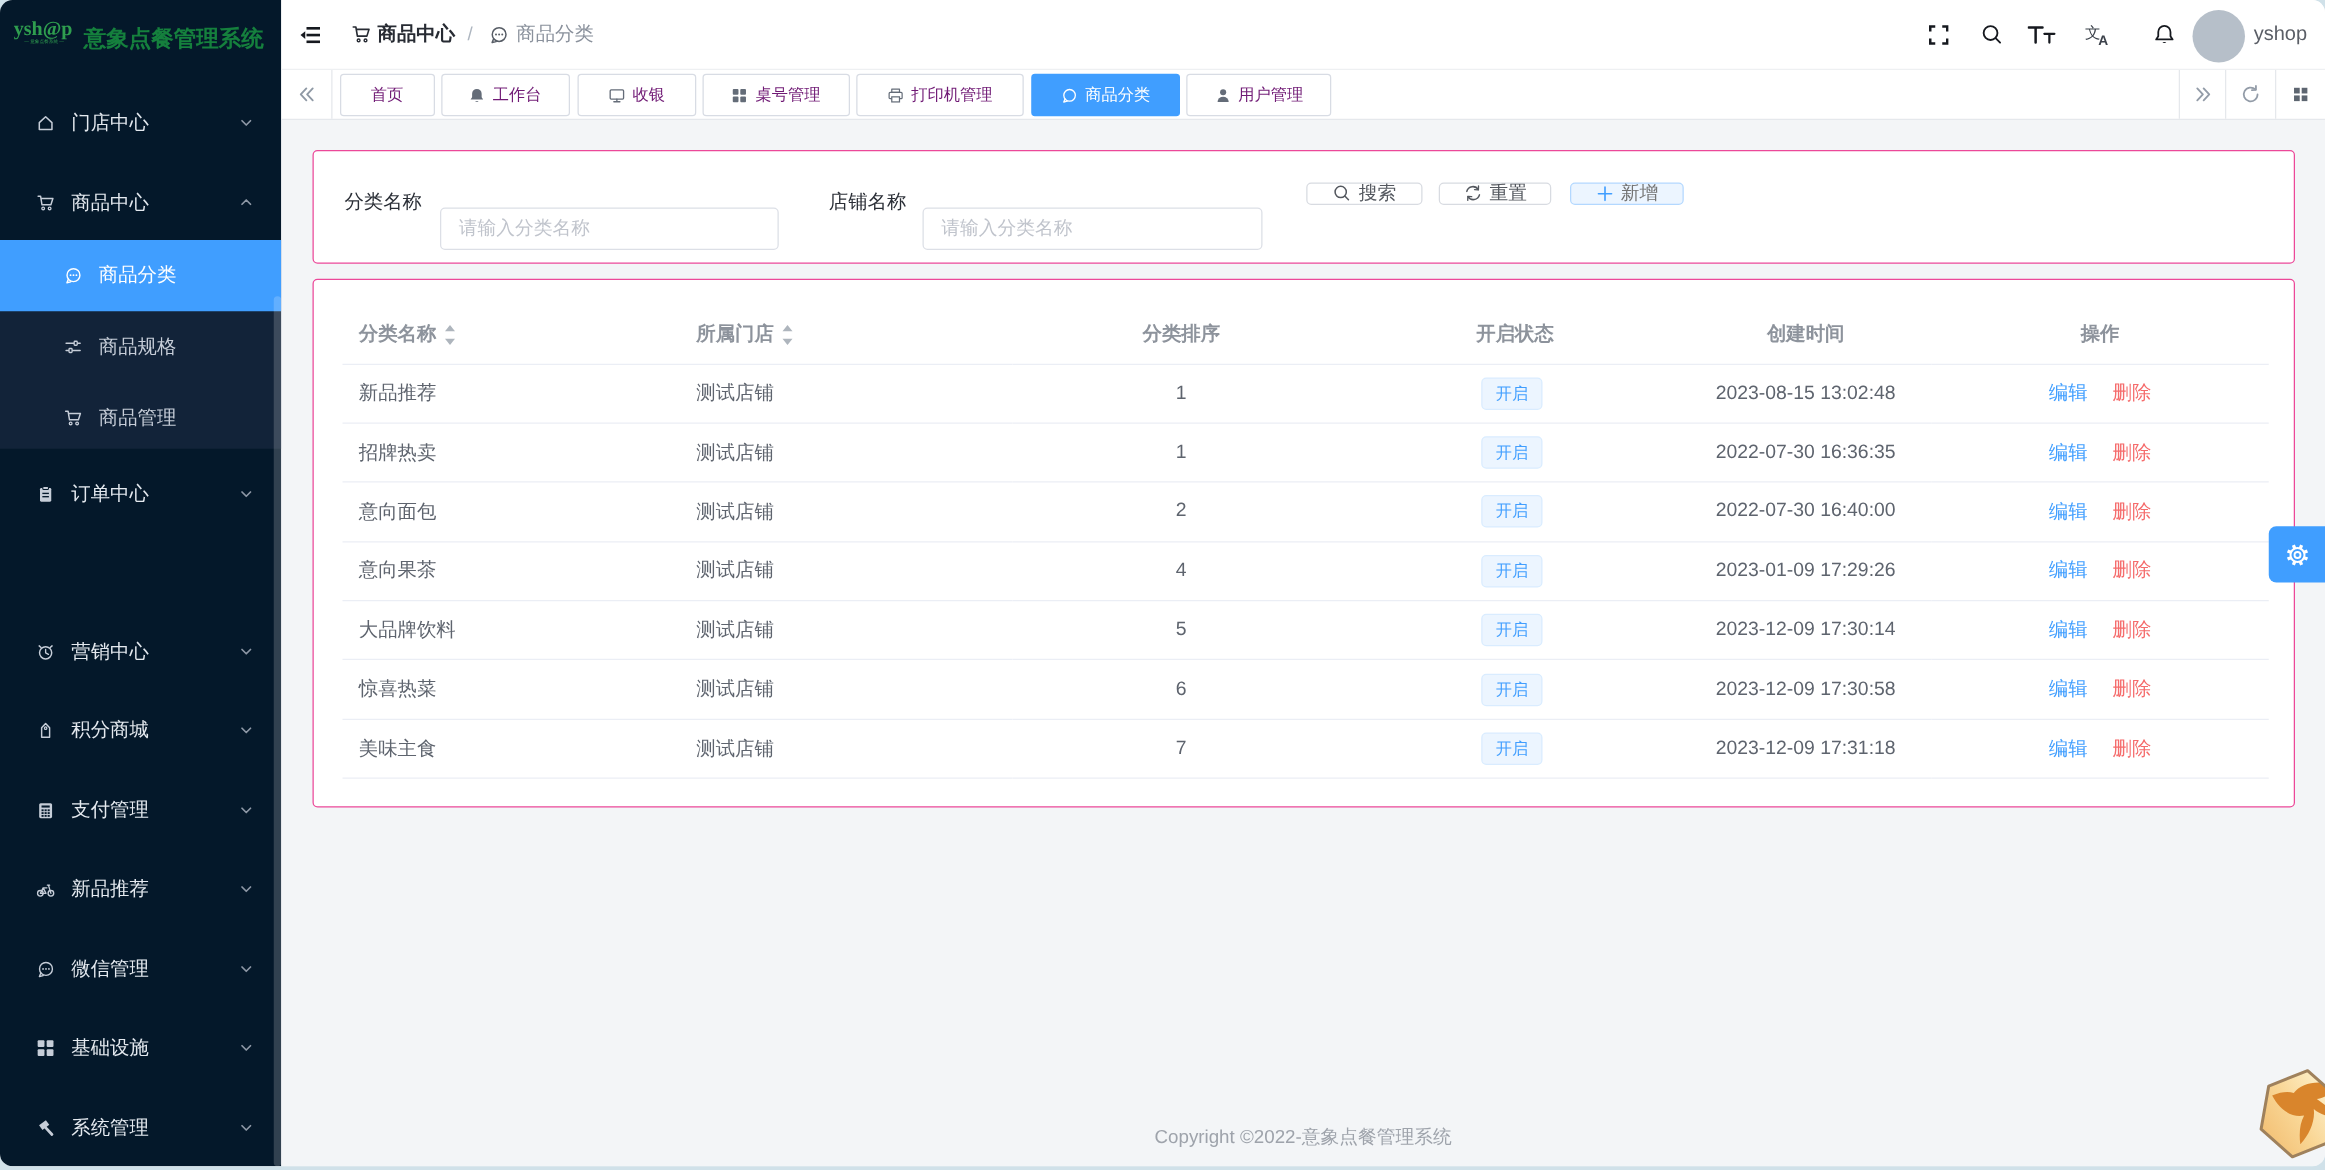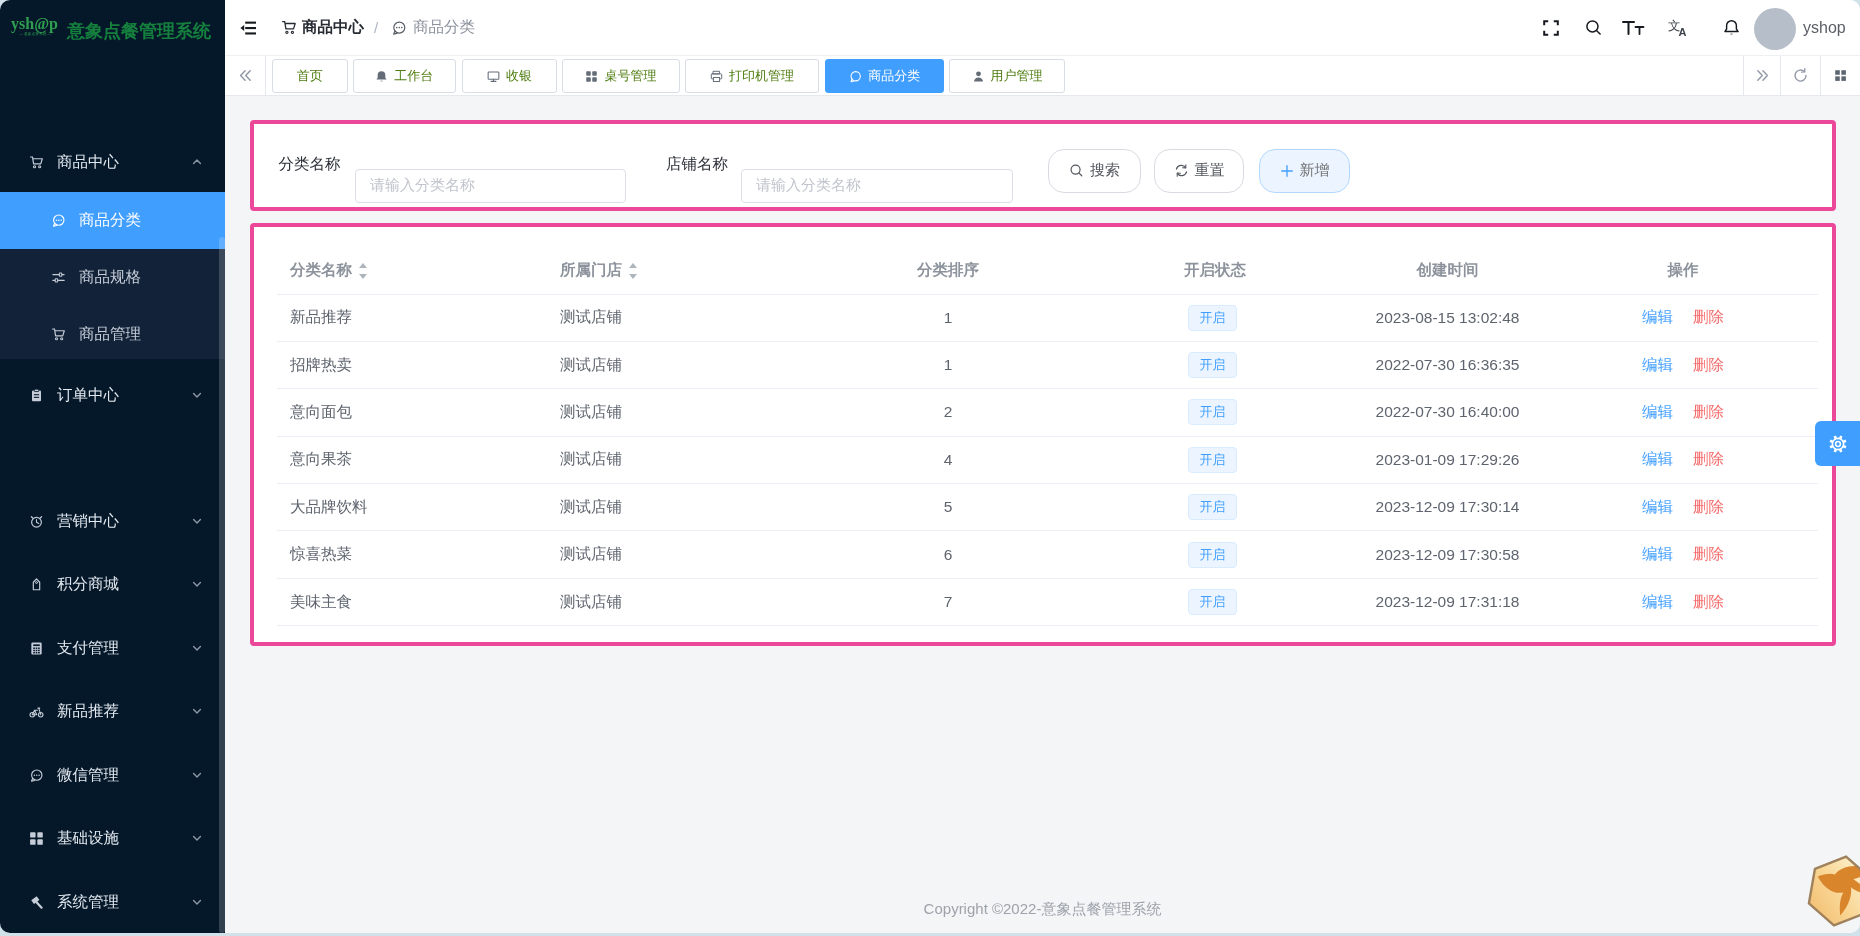--- a/index.html
+++ b/index.html
@@ -30,30 +30,30 @@
 .bc-sep { left:149px; font-size:15px; color:#aeb6c0; }
 .bc2-ic { left:166px; } .bc2-tx { left:188px; font-size:15.5px; color:#8a919c; }
 .nav-ic { position:absolute; top:0; height:55px; width:30px; display:flex; align-items:center; justify-content:center; }
 .avatar { position:absolute; left:1529px; top:8px; width:42px; height:42px; border-radius:50%; background:#b6bfc9; }
 .uname { position:absolute; left:1578px; top:0; height:55px; display:flex; align-items:center; font-size:16px; color:#5a5e66; }
 .tagsbar { position:absolute; left:225px; top:56px; right:0; height:40px; background:#fff; border-bottom:1px solid #e5e8ec; }
 .tcell { position:absolute; top:0; height:39px; display:flex; align-items:center; justify-content:center; }
 .tcell-l { left:0; width:41px; border-right:1px solid #e5e8ec; }
 .tcell-r { border-left:1px solid #e5e8ec; }
 .tag { position:absolute; top:3px; height:34px; border:1px solid #d8dce4; border-radius:3px; background:#fff;
-  display:flex; align-items:center; justify-content:center; gap:6px; font-size:13px; color:#4d7c0f; }
+  display:flex; align-items:center; justify-content:center; gap:6px; font-size:13px; color:#701a75; }
 .tag.active { background:#409eff; border-color:#409eff; color:#fff; }
 .content { position:absolute; left:225px; top:96px; right:0; bottom:0; background:#f3f5f7; }
-.card { position:absolute; left:25px; width:1586px; background:#fff; border:4px solid #ec4899; border-radius:4px; }
+.card { position:absolute; left:25px; width:1586px; background:#fff; border:1px solid #ec4899; border-radius:4px; }
 .card1 { top:24px; height:91px; }
 .card2 { top:127px; height:423px; }
 .flabel { position:absolute; top:0; height:80px; display:flex; align-items:center; font-size:15.5px; color:#2a2e36; }
 .finput { position:absolute; top:24.5px; height:34px; border:1px solid #dcdfe6; border-radius:4px; background:#fff;
   display:flex; align-items:center; padding-left:14px; font-size:15px; color:#c0c4cc;margin-top:20px; }
-.fbtn { position:absolute; top:24.5px; height:44px; border:1px solid #d8dbe1; border-radius:16px; background:#fff;
+.fbtn { position:absolute; top:24.5px; height:18px; border:1px solid #d8dbe1; border-radius:4px; background:#fff;
   display:flex; align-items:center; justify-content:center; gap:6px; font-size:15px; color:#54585f; }
 .fbtn.add { background:#ecf5ff; border-color:#b3d8ff; color:#737373; }
 table.tbl { position:absolute; left:23px; top:20px; width:1541px; border-collapse:collapse; table-layout:fixed; }
 table.tbl th { height:47px; font-size:15.5px; color:#8d939c; font-weight:bold; border-bottom:1px solid #ebeef5; padding:0; }
 table.tbl td { height:47.4px; font-size:15.5px; color:#5e646e; border-bottom:1px solid #ebeef5; padding:0; }
 .cl { text-align:left; padding-left:13px !important; }
 .cc { text-align:center; }
 .otag { display:inline-block; margin-left:-5px; width:49px; height:26px; line-height:24px; border:1px solid #d9ecff; border-radius:4px;
   background:#ecf5ff; color:#409eff; font-size:13px; text-align:center; }
 .lnk-e { color:#409eff; margin-right:20px; } .lnk-d { color:#f56c6c; }
@@ -71,20 +71,33 @@
 <body>
 <div class="app">
   <div class="sidebar">
     <div class="logo">
       <div class="logo-y">
           <div class="big">ysh@p</div>
           <div class="small">— 意象点餐系统 —</div>
         </div>
       <div class="logo-title">意象点餐管理系统</div>
     </div>
+    <div class="mi" style="top:66px">
+        <span class="ic">
+          <svg width="15" height="15" viewBox="0 0 16 16">
+            <path d="M2.6 7.6 L8 2.6 L13.4 7.6 V13.4 H2.6 Z" fill="none" stroke="#c6cdd8" stroke-width="1.3" stroke-linecap="round" stroke-linejoin="round"></path>
+          </svg>
+        </span>
+        <span class="tx">门店中心</span>
+        <span class="ar">
+          <svg width="16" height="16" viewBox="0 0 16 16">
+            <path d="M4.6 6.6 L8 10 L11.4 6.6" fill="none" stroke="#8d97a5" stroke-width="1.4" stroke-linecap="round" stroke-linejoin="round"></path>
+          </svg>
+        </span>
+      </div>
     <div class="mi" style="top:130px">
         <span class="ic">
           <svg width="15" height="15" viewBox="0 0 16 16">
             <path d="M1.6 2.1 h2.1 l1.2 7.3 h7.6 l1.7 -5.4 h-9.9" fill="none" stroke="#c6cdd8" stroke-width="1.25" stroke-linecap="round" stroke-linejoin="round"></path>
             <circle cx="5.9" cy="12.5" r="1.15" fill="none" stroke="#c6cdd8" stroke-width="1.1" stroke-linecap="round" stroke-linejoin="round"></circle>
             <circle cx="11.4" cy="12.5" r="1.15" fill="none" stroke="#c6cdd8" stroke-width="1.1" stroke-linecap="round" stroke-linejoin="round"></circle>
           </svg>
         </span>
         <span class="tx">商品中心</span>
         <span class="ar">

